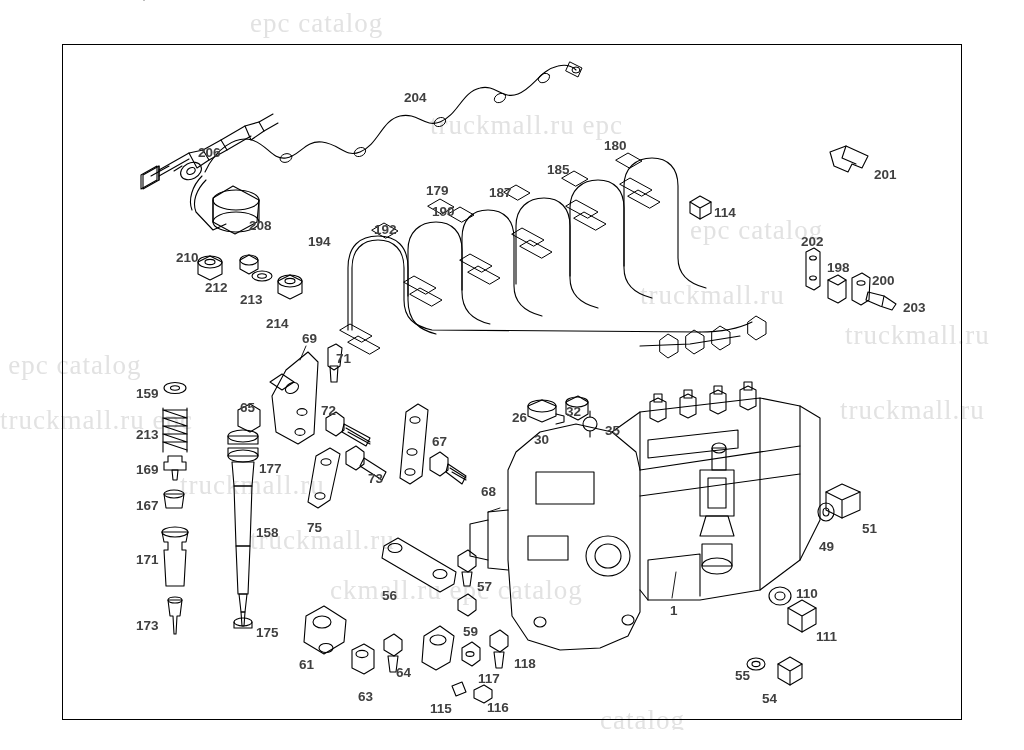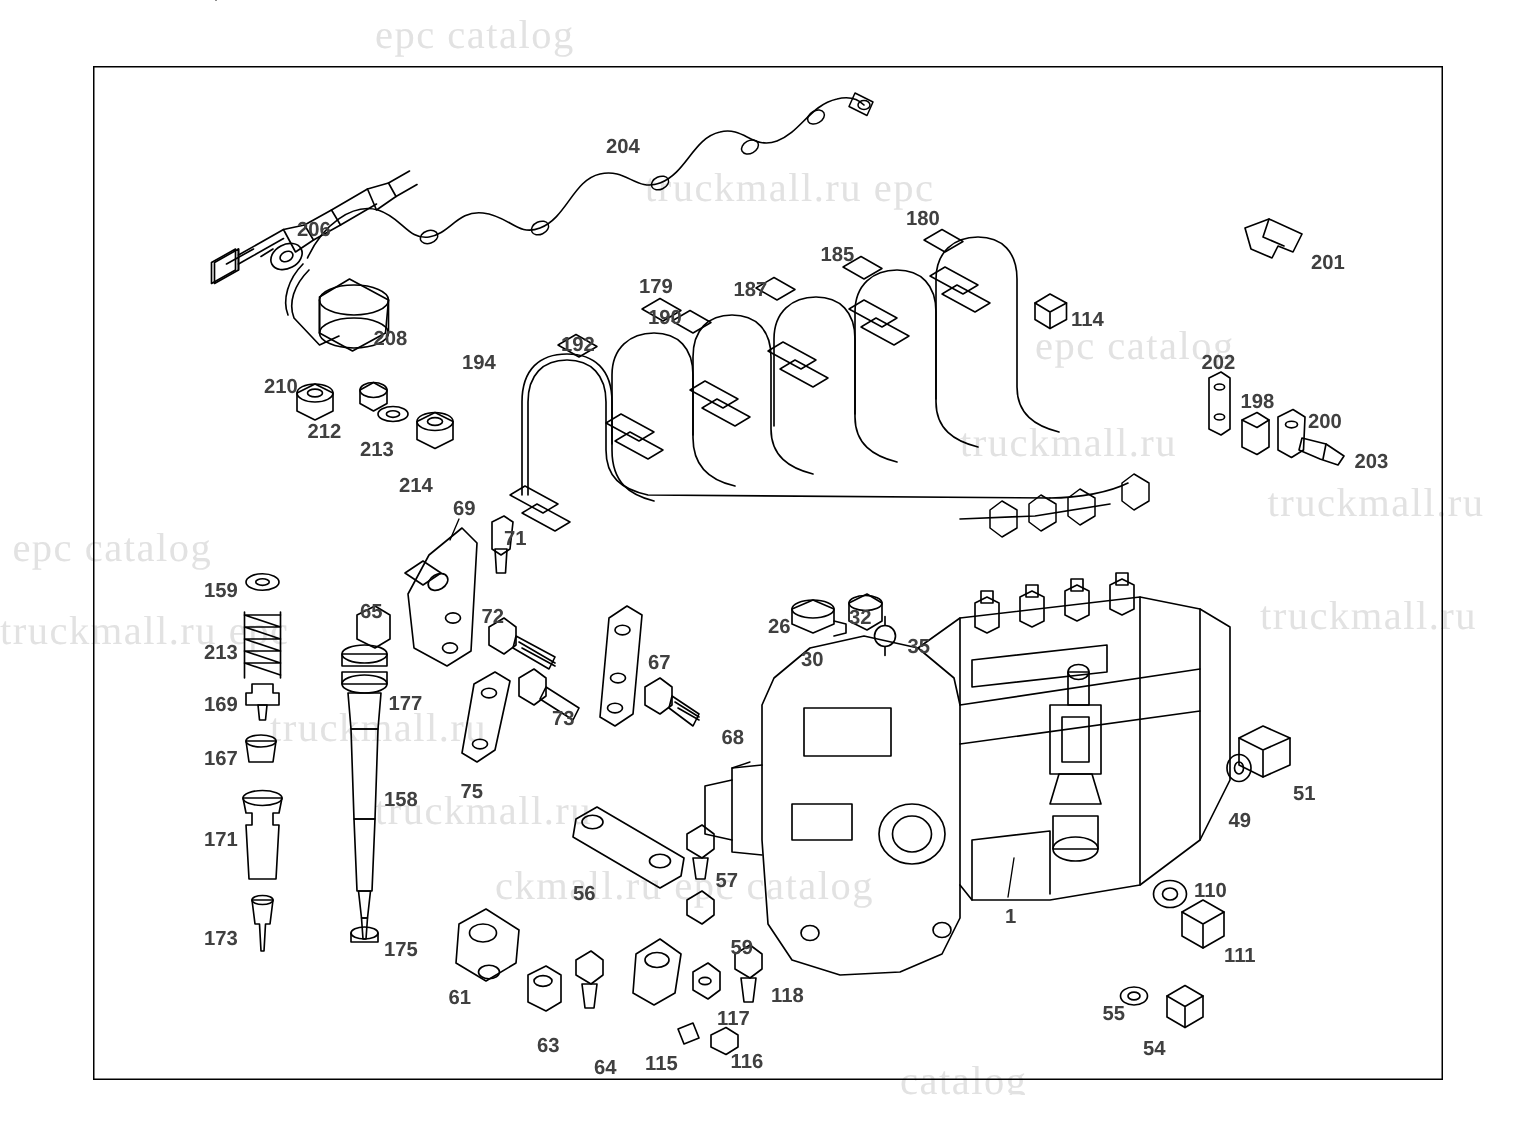--- a/index.html
+++ b/index.html
@@ -429,24 +429,24 @@
       <div class="callout" style="left: 605px; top: 424px;">35</div>
       <div class="callout" style="left: 862px; top: 522px;">51</div>
       <div class="callout" style="left: 819px; top: 540px;">49</div>
       <div class="callout" style="left: 796px; top: 587px;">110</div>
       <div class="callout" style="left: 816px; top: 630px;">111</div>
       <div class="callout" style="left: 735px; top: 669px;">55</div>
       <div class="callout" style="left: 762px; top: 692px;">54</div>
       <div class="callout" style="left: 670px; top: 604px;">1</div>
       <div class="callout" style="left: 382px; top: 589px;">56</div>
       <div class="callout" style="left: 477px; top: 580px;">57</div>
-      <div class="callout" style="left: 463px; top: 625px; margin-left: 24px;">59</div>
+      <div class="callout" style="left: 463px; top: 625px;">59</div>
       <div class="callout" style="left: 299px; top: 658px;">61</div>
       <div class="callout" style="left: 358px; top: 690px;">63</div>
-      <div class="callout" style="left: 396px; top: 666px; margin-top: 39px;">64</div>
+      <div class="callout" style="left: 396px; top: 666px;">64</div>
       <div class="callout" style="left: 430px; top: 702px;">115</div>
       <div class="callout" style="left: 487px; top: 701px;">116</div>
       <div class="callout" style="left: 478px; top: 672px;">117</div>
       <div class="callout" style="left: 514px; top: 657px;">118</div>
     </div>
 
 
 </div>
 
 </body></html>

